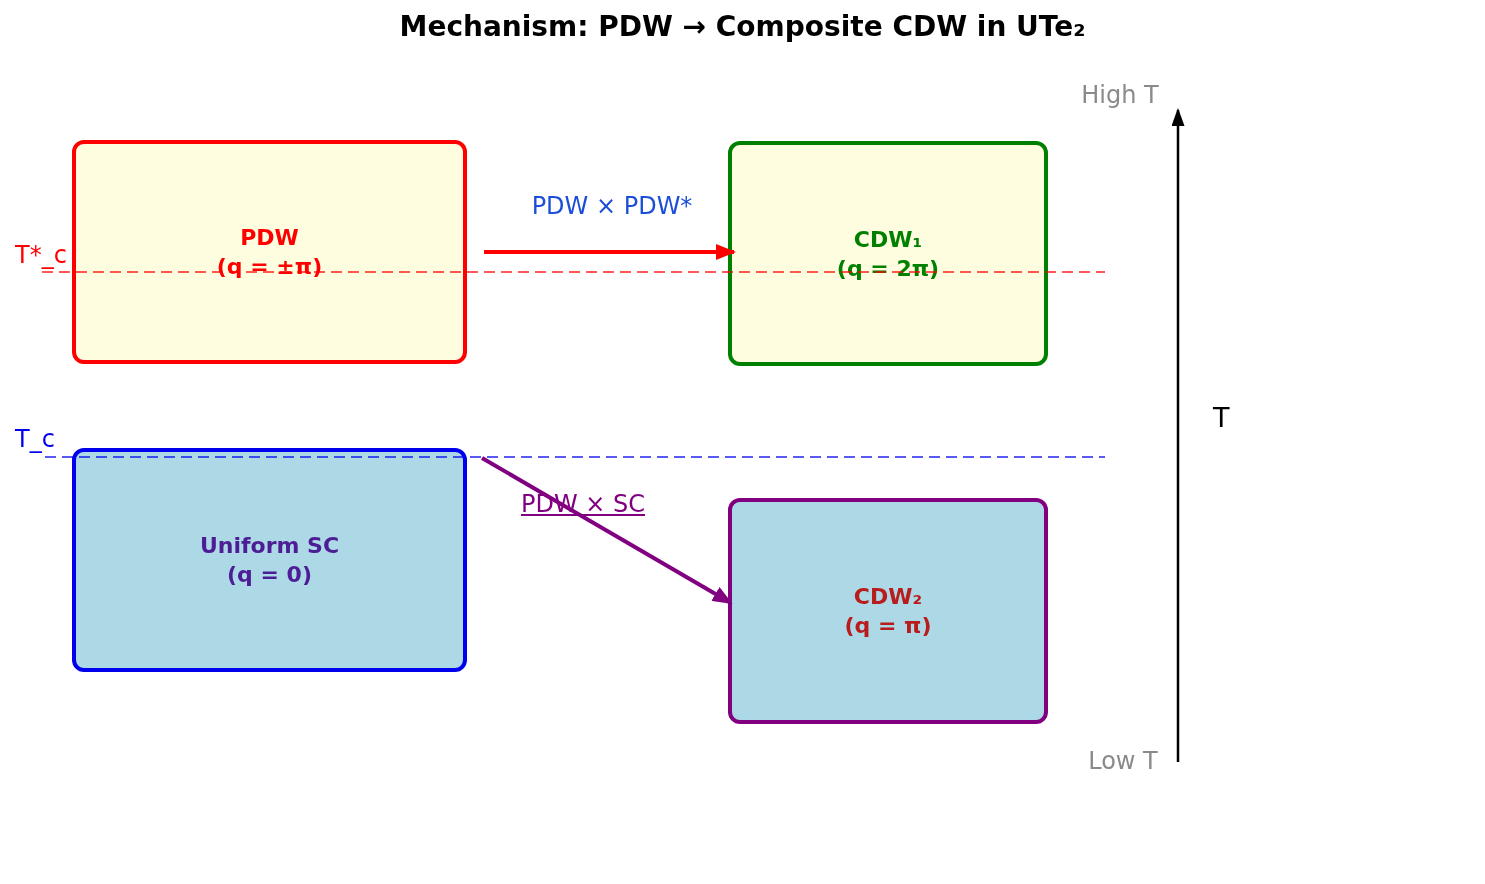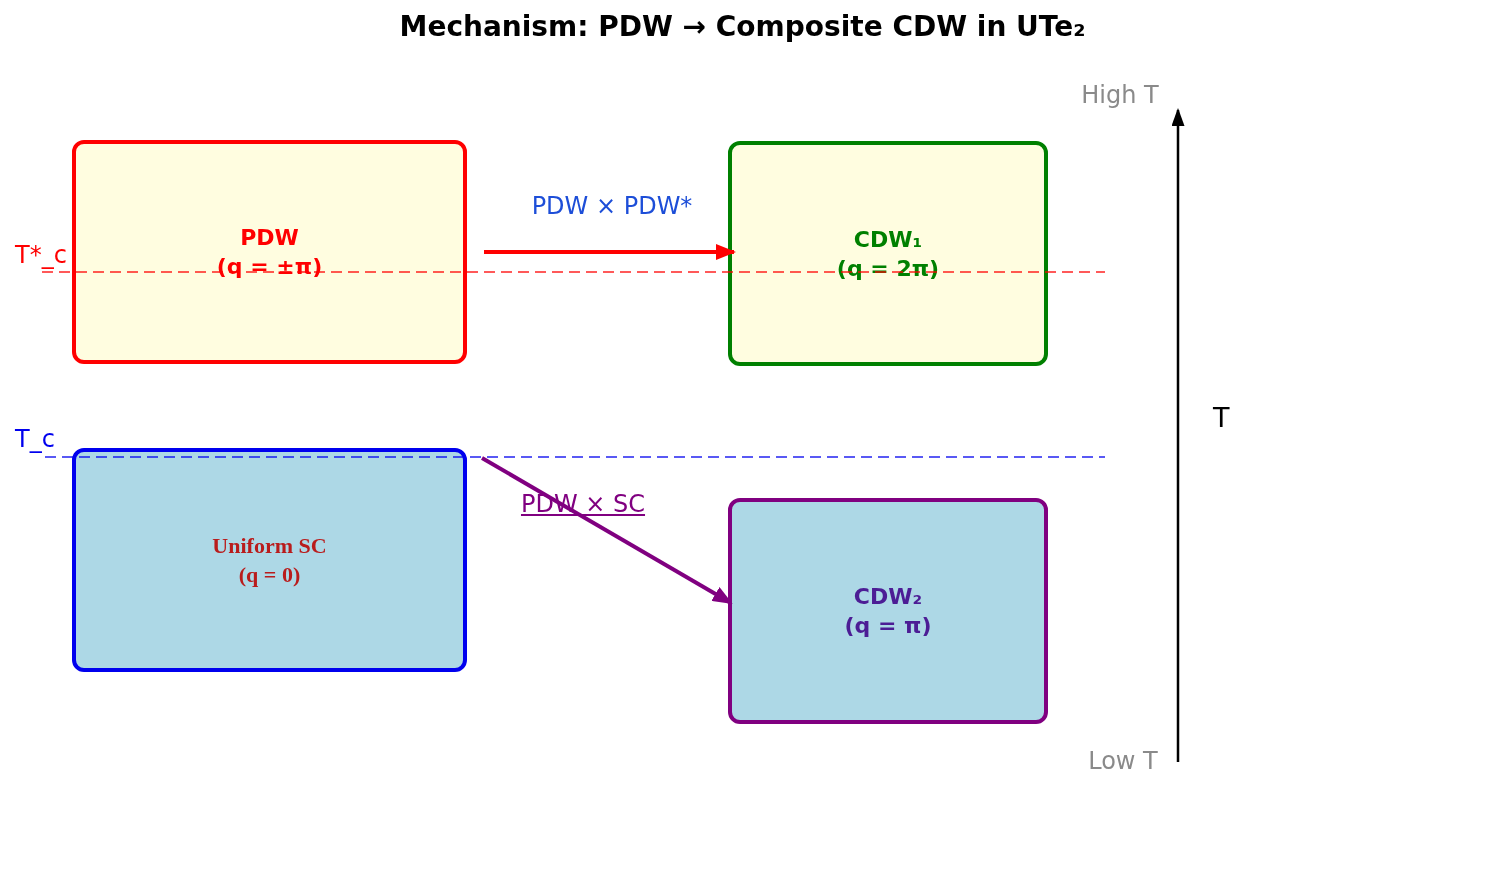--- a/index.html
+++ b/index.html
@@ -79,26 +79,26 @@
   <div id="box-pdw" class="box" style="border-color: rgb(255, 0, 0); color: rgb(255, 0, 0); background-color: rgb(255, 253, 224);">
     <div>PDW</div>
     <div>(q = ±π)</div>
   </div>
 
   <div id="box-cdw1" class="box" style="border-color: rgb(0, 128, 0); color: rgb(0, 128, 0); background-color: rgb(255, 253, 224);">
     <div>CDW₁</div>
     <div>(q = 2π)</div>
   </div>
 
-  <div id="box-sc" class="box" style="border-color: rgb(0, 0, 238); color: #b91c1c; background-color: rgb(173, 216, 230); font-family: Liberation Serif, serif;">
+  <div id="box-sc" class="box" style="border-color: rgb(0, 0, 238); color: #4c1d95; background-color: rgb(173, 216, 230);">
     <div>Uniform SC</div>
     <div>(q = 0)</div>
   </div>
 
-  <div id="box-cdw2" class="box" style="border-color: rgb(128, 0, 128); color: #4c1d95; background-color: rgb(173, 216, 230);">
+  <div id="box-cdw2" class="box" style="border-color: rgb(128, 0, 128); color: #b91c1c; background-color: rgb(173, 216, 230);">
     <div>CDW₂</div>
     <div>(q = π)</div>
   </div>
 
   <div id="label-pdw-pdw" class="small-label centered" style="color: #1d4ed8;">PDW × PDW*</div>
 
   <div id="label-pdw-sc" class="small-label centered" style="color: rgb(128, 0, 128);">PDW × SC</div>
 
   <div id="label-t-star-c" class="small-label" style="color: rgb(255, 0, 0);">T*_c</div>
 

